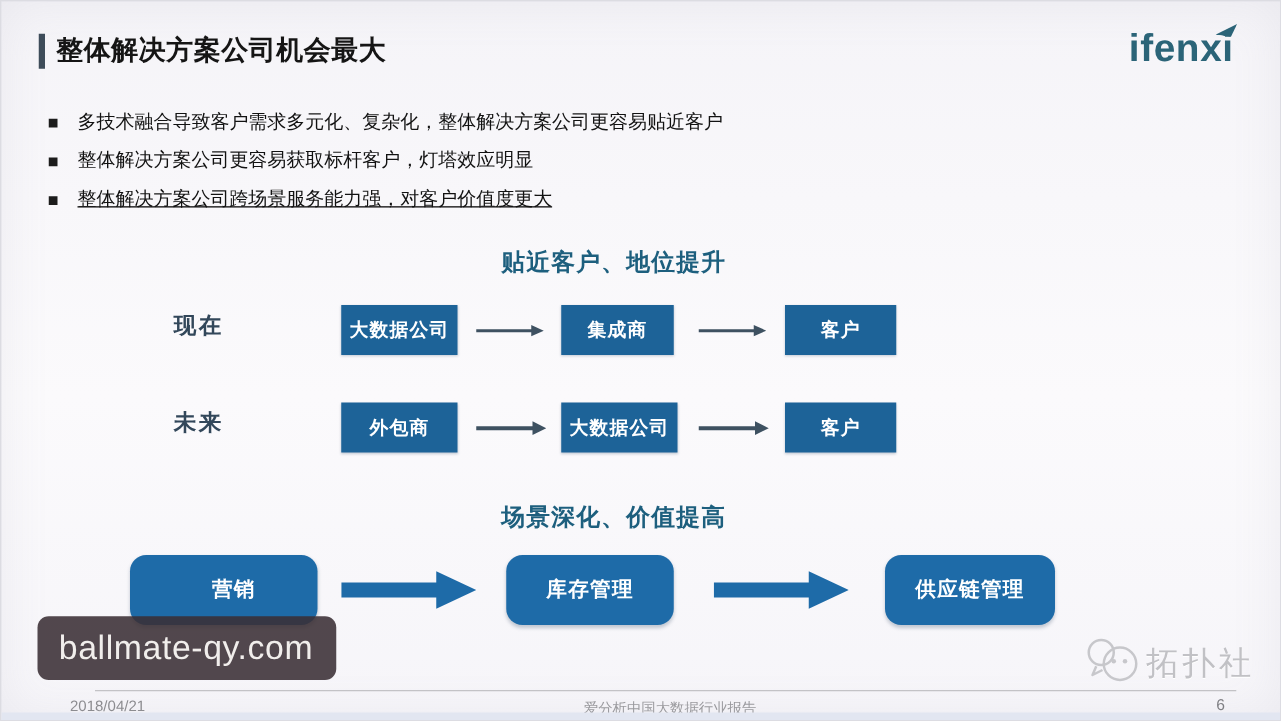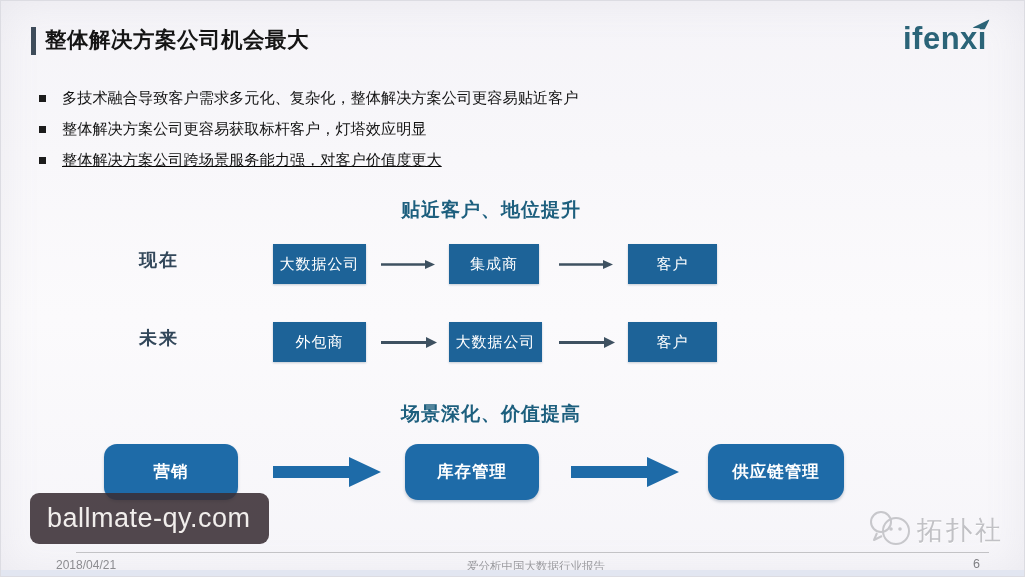--- a/index.html
+++ b/index.html
@@ -19,21 +19,21 @@
   .brand .fin{position:absolute;right:-2px;top:-3px;width:16px;height:11px;background:#2b6478;
     clip-path:polygon(0 100%,100% 0,78% 100%);transform:rotate(8deg);}
   
   .bullet-line{left:38px;display:flex;align-items:flex-start;width:700px;}
   .bullet-sq{width:7px;height:7px;background:#1c1c1c;margin:7px 16px 0 0;flex:none;}
   .bullet-txt{font-size:15.2px;color:#121212;line-height:20px;}
   
   .sec-head{left:230px;width:520px;text-align:center;font-size:19px;font-weight:bold;color:#1d5f7e;letter-spacing:1px;}
   
   .row-label{left:138px;width:80px;font-size:18px;font-weight:bold;color:#32475a;letter-spacing:2px;}
-  .flow-box{height:40px;background:#1d6398;color:#fff;font-size:15px;font-weight:normal;
+  .flow-box{height:40px;background:#1d6398;color:#fff;font-size:15px;font-weight:bold;
     display:flex;align-items:center;justify-content:center;letter-spacing:1px;
     box-shadow:0 1px 2px rgba(30,60,90,0.25);}
   
   .val-box{height:56px;background:#1e6ba8;border-radius:13px;color:#fff;font-size:16.5px;font-weight:bold;
     display:flex;align-items:center;justify-content:center;letter-spacing:1px;
     box-shadow:0 2px 3px rgba(30,60,90,0.25);}
   
   .watermark{left:29px;top:492px;width:239px;height:51px;border-radius:9px;
     background:rgba(58,47,52,0.88);color:#f1eeec;font-size:27px;line-height:51px;
     padding-left:17px;box-sizing:border-box;letter-spacing:0.5px;}
@@ -96,21 +96,21 @@
   </svg>
   <div class="abs flow-box" style="left:448px;top:321px;width:93px;">大数据公司</div>
   <svg class="abs" style="left:557px;top:334px;" width="58" height="15">
     <line x1="1" y1="7.5" x2="47" y2="7.5" stroke="#3e5161" stroke-width="3.2"></line>
     <polygon points="46,2 57,7.5 46,13" fill="#3e5161"></polygon>
   </svg>
   <div class="abs flow-box" style="left:627px;top:321px;width:89px;">客户</div>
 
   <div class="abs sec-head" style="top:400px;">场景深化、价值提高</div>
 
-  <div class="abs val-box" style="left:103px;top:443px;width:134px;">营销</div>
+  <div class="abs val-box" style="left:103px;top:443px;width:134px;padding-left:16px;">营销</div>
   <svg class="abs" style="left:272px;top:454px;" width="108" height="34">
     <polygon points="0,11 76,11 76,2 108,17 76,32 76,23 0,23" fill="#1e6ba8"></polygon>
   </svg>
   <div class="abs val-box" style="left:404px;top:443px;width:134px;">库存管理</div>
   <svg class="abs" style="left:570px;top:454px;" width="108" height="34">
     <polygon points="0,11 76,11 76,2 108,17 76,32 76,23 0,23" fill="#1e6ba8"></polygon>
   </svg>
   <div class="abs val-box" style="left:707px;top:443px;width:136px;">供应链管理</div>
 
   <div class="abs watermark">ballmate-qy.com</div>

